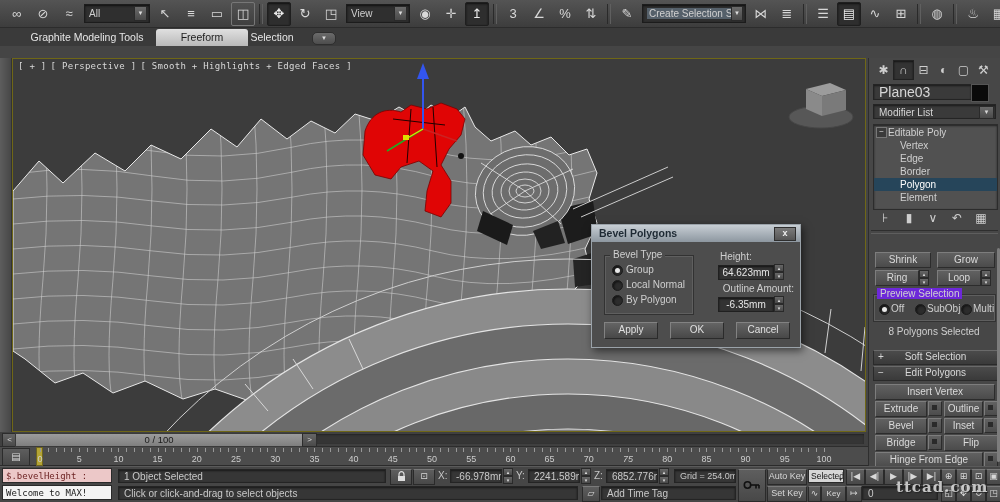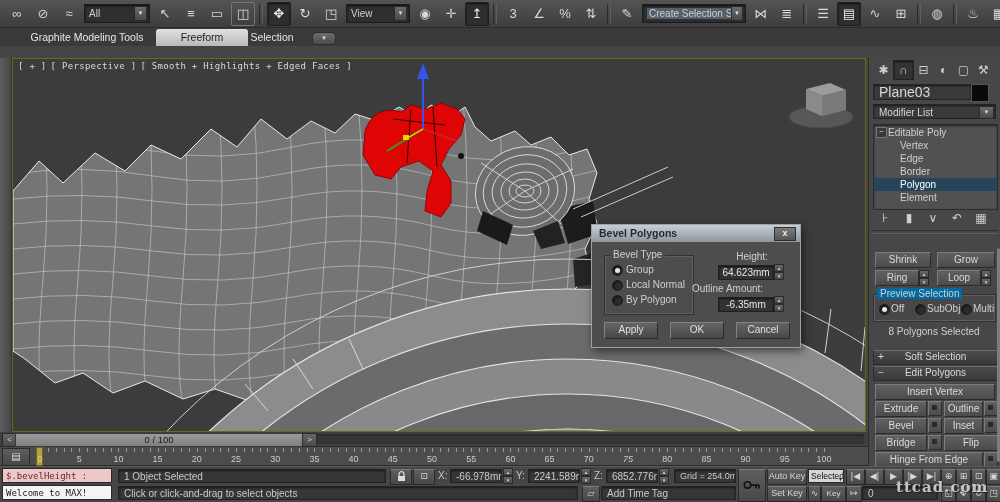--- a/index.html
+++ b/index.html
@@ -267,27 +267,27 @@
       <div id="dlg-title">Bevel Polygons</div>
       <div id="dlg-close">x</div>
       <div class="grpbox" style="left:12px;top:30px;width:88px;height:58px"></div>
       <div class="grplabel" style="left:18px;top:24px">Bevel Type</div>
       <div class="radio sel" style="left:20px;top:40px"></div>
       <div class="rlabel" style="left:34px;top:39px">Group</div>
       <div class="radio" style="left:20px;top:55px"></div>
       <div class="rlabel" style="left:34px;top:54px">Local Normal</div>
       <div class="radio" style="left:20px;top:70px"></div>
       <div class="rlabel" style="left:34px;top:69px">By Polygon</div>
-      <div class="rlabel" style="left:128px;top:26px;width:64px;text-align:center">Height:</div>
+      <div class="rlabel" style="left:128px;top:26px;width:64px;">Height:</div>
       <div class="dfield" style="left:126px;top:40px;width:54px">64.623mm</div>
       <div class="spincol" style="left:182px;top:39px">
         <span>▴</span>
         <span>▾</span>
       </div>
-      <div class="rlabel" style="left:100px;top:58px;width:90px;text-align:left">Outline Amount:</div>
+      <div class="rlabel" style="left:112px;top:58px;width:90px;text-align:right">Outline Amount:</div>
       <div class="dfield" style="left:126px;top:72px;width:54px">-6.35mm</div>
       <div class="spincol" style="left:182px;top:71px">
         <span>▴</span>
         <span>▾</span>
       </div>
       <div class="dbtn" style="left:12px;top:97px;width:52px">Apply</div>
       <div class="dbtn" style="left:78px;top:97px;width:52px">OK</div>
       <div class="dbtn" style="left:144px;top:97px;width:52px">Cancel</div>
     </div>
   </div>
@@ -338,21 +338,21 @@
       <span>▴</span>
       <span>▾</span>
     </div>
     <div class="rpbtn" style="left:68px;top:212px;width:42px">Loop</div>
     <div class="spincol" style="left:112px;top:212px">
       <span>▴</span>
       <span>▾</span>
     </div>
 
     <div class="grpbox" style="left:4px;top:236px;width:121px;height:26px"></div>
-    <div class="grplabel" style="left:8px;top:230px;background:#0369a1">Preview Selection</div>
+    <div class="grplabel" style="left:8px;top:230px;background:#6d28d9">Preview Selection</div>
     <div class="radio sel" style="left:10px;top:246px"></div>
     <div class="rlabel" style="left:22px;top:245px">Off</div>
     <div class="radio" style="left:46px;top:246px"></div>
     <div class="rlabel" style="left:58px;top:245px">SubObj</div>
     <div class="radio" style="left:92px;top:246px"></div>
     <div class="rlabel" style="left:104px;top:245px">Multi</div>
 
     <div class="abs" style="left:0;top:268px;width:130px;text-align:center;font-size:10px;color:#cfcfcf">8 Polygons Selected</div>
 
     <div class="rollout" style="top:292px">

